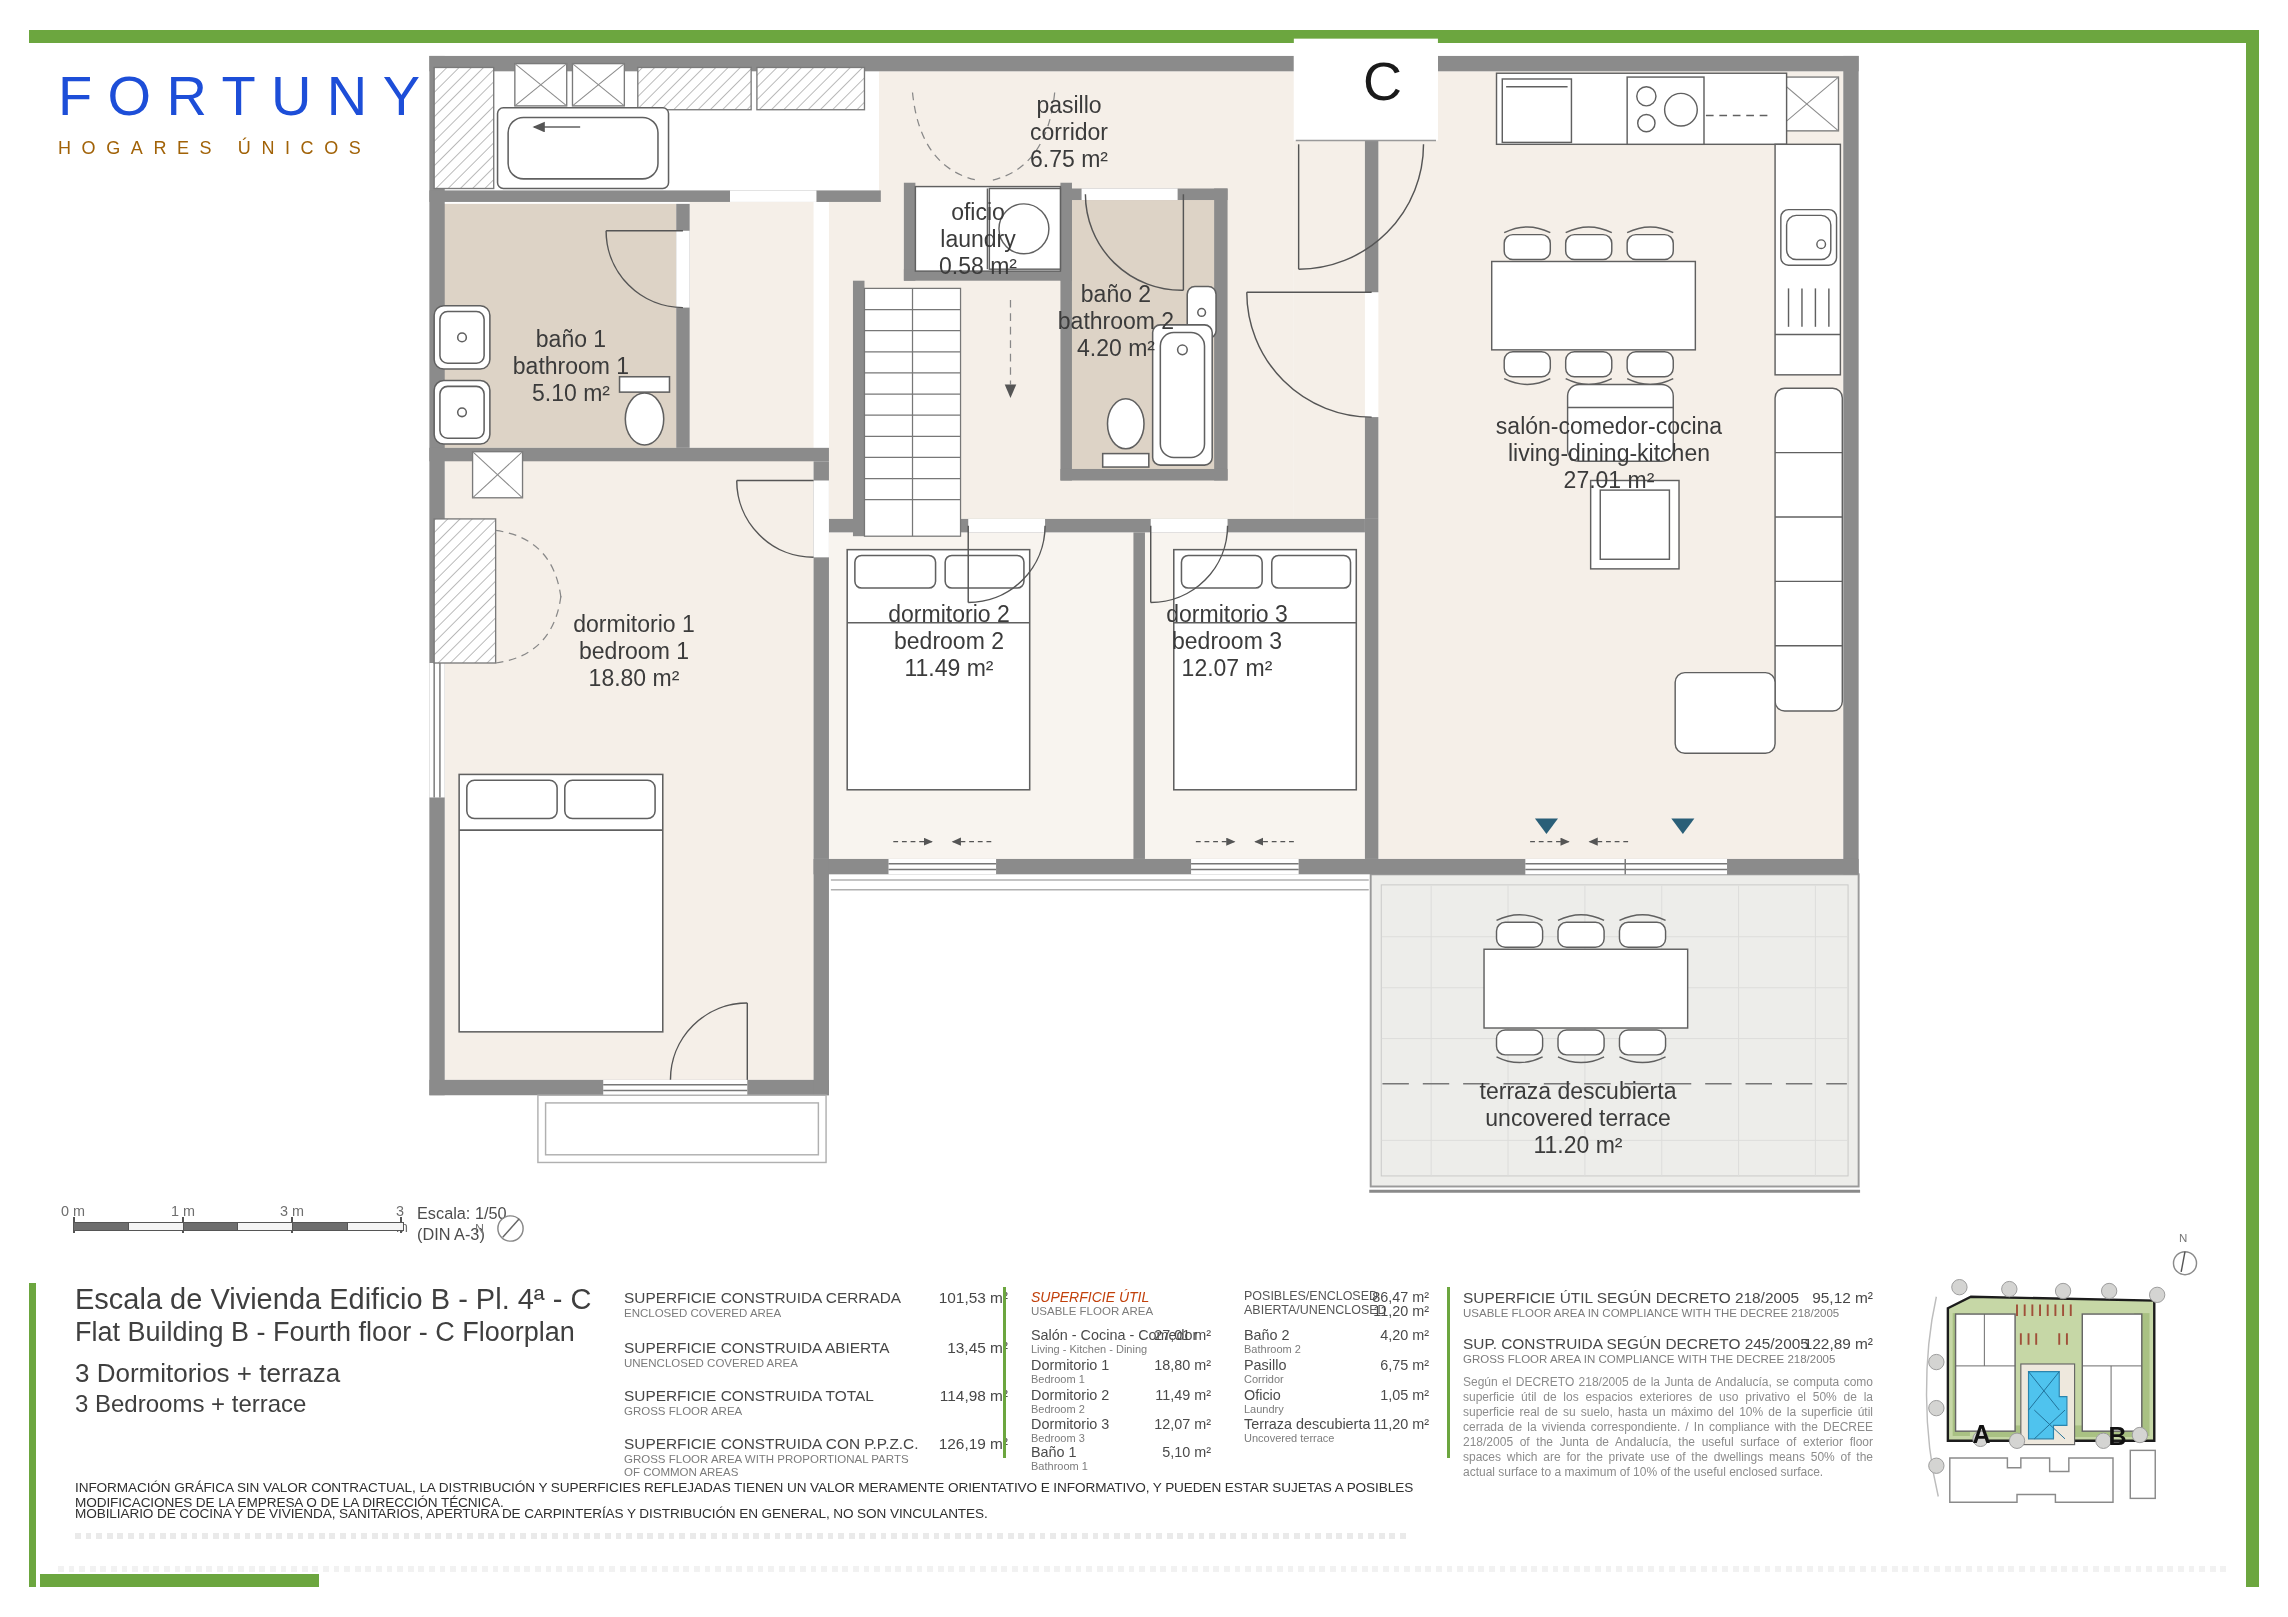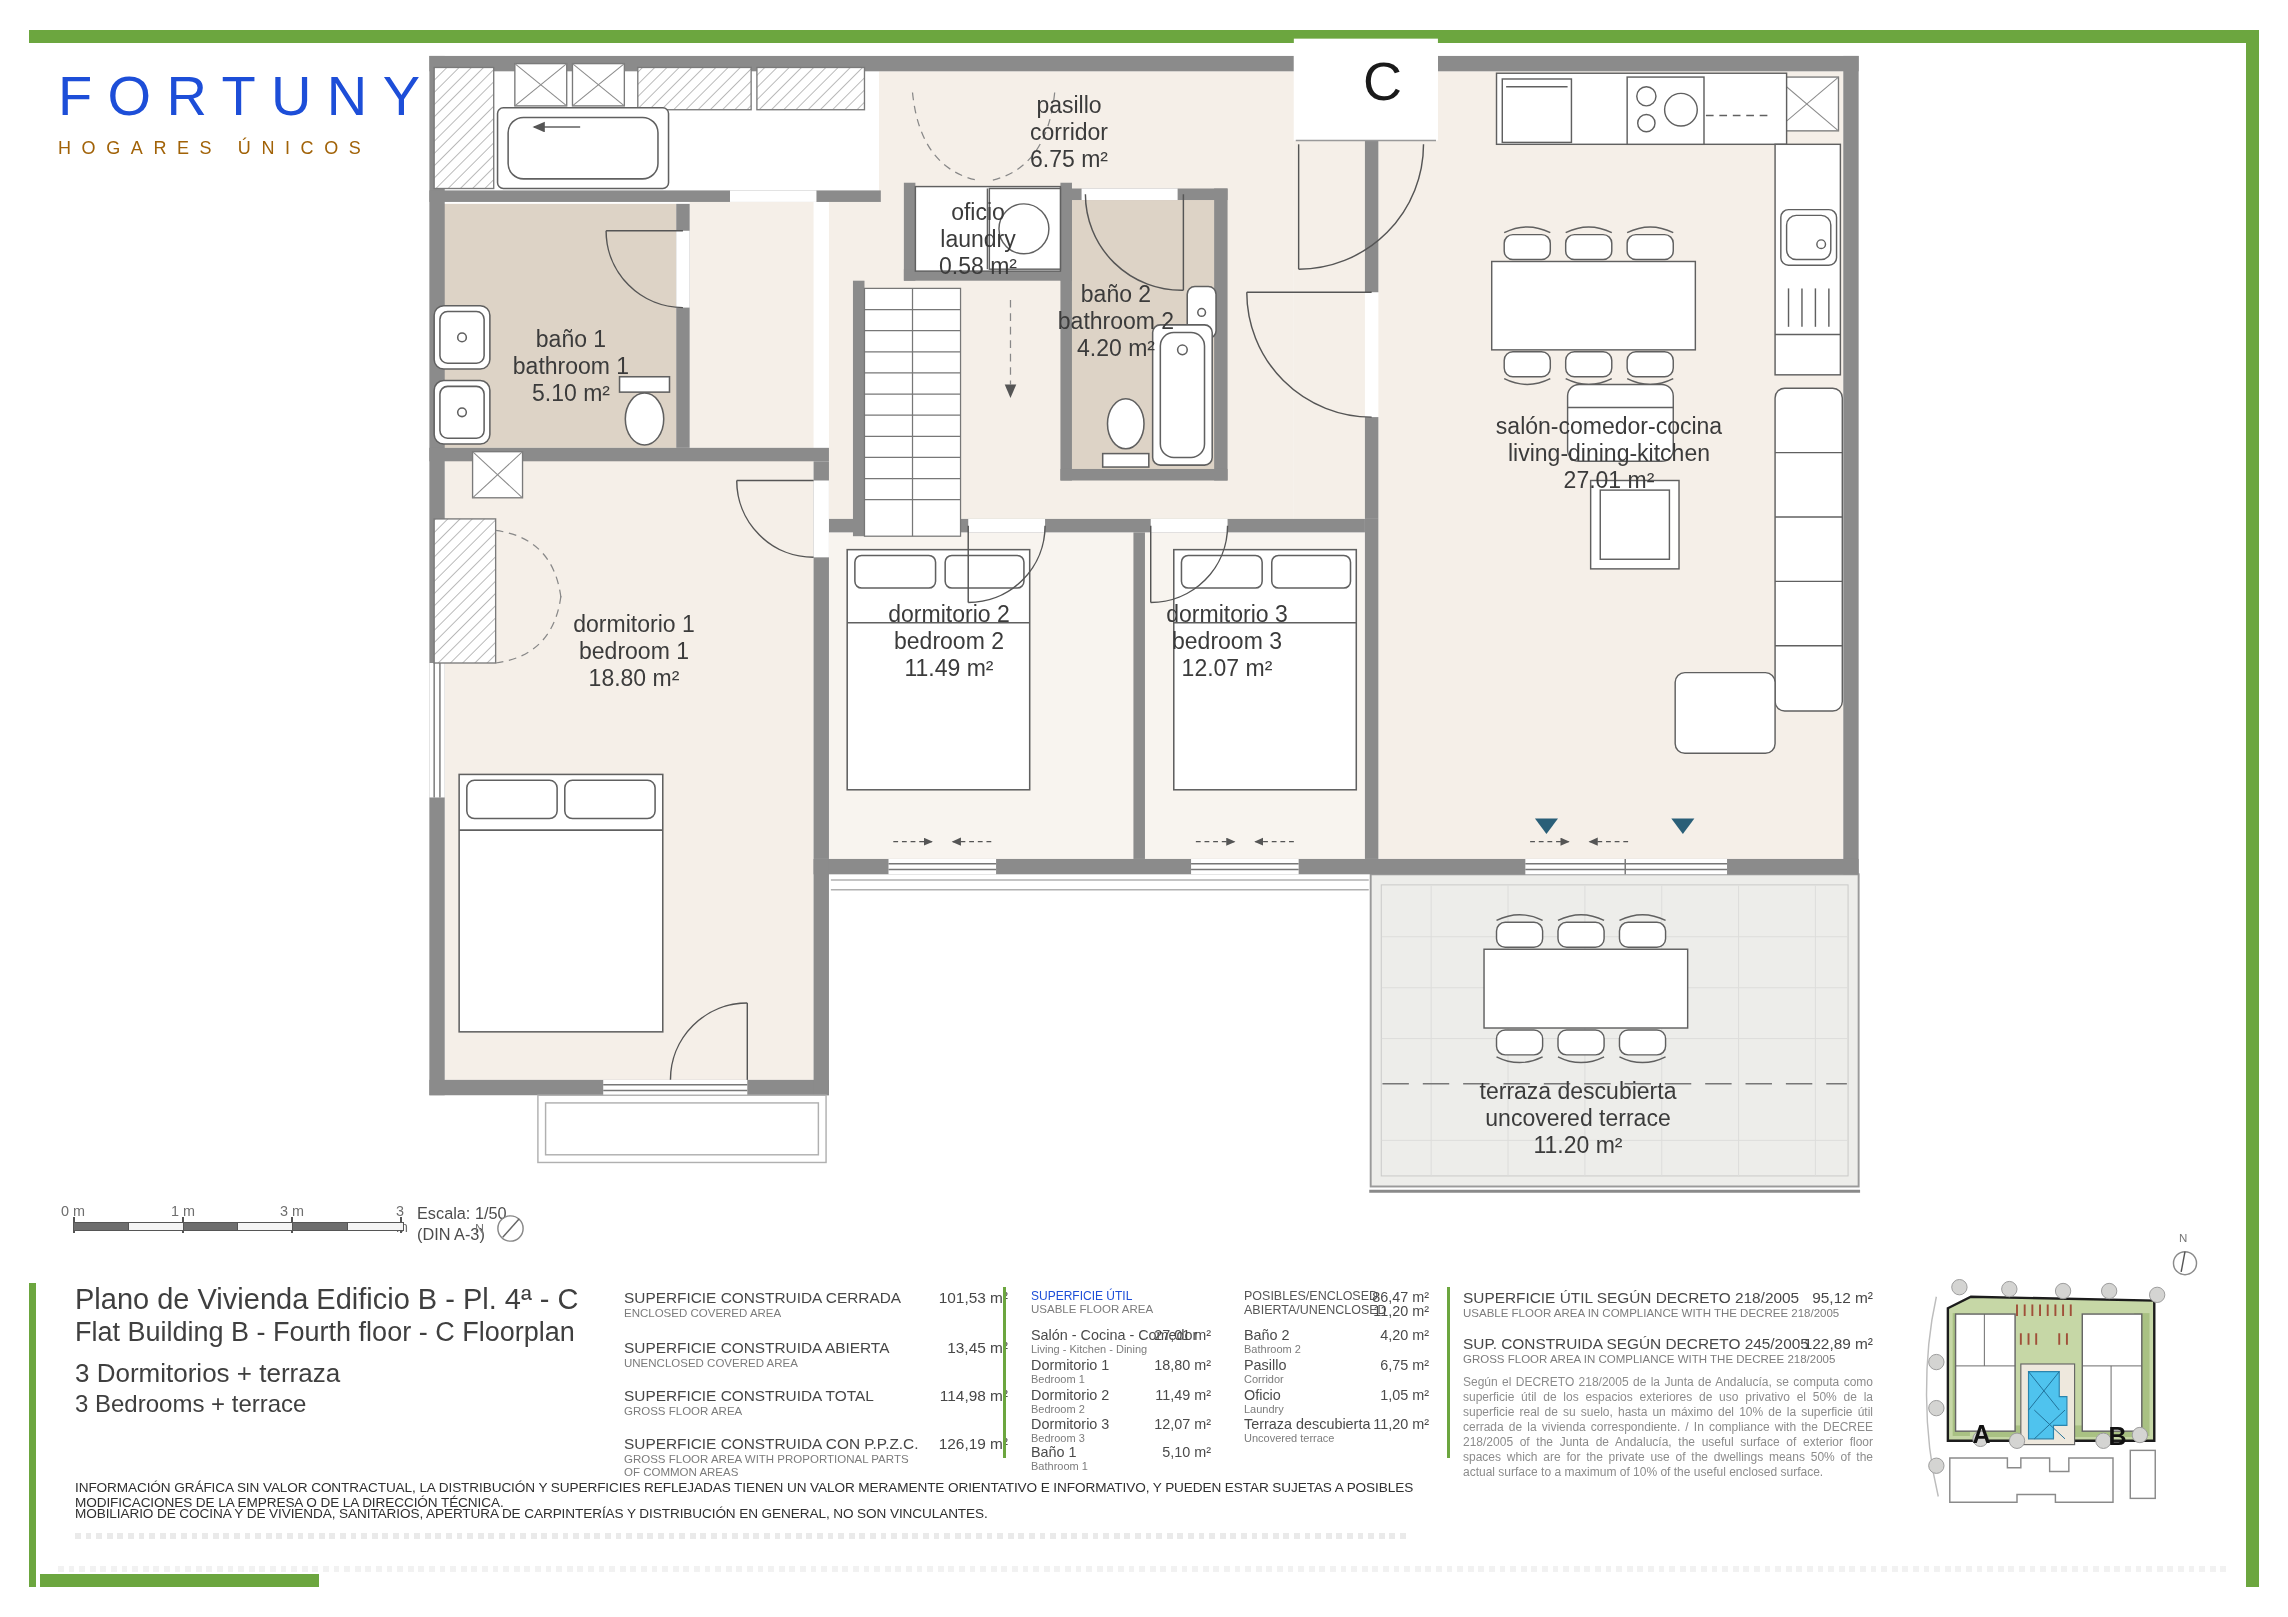--- a/index.html
+++ b/index.html
@@ -37,21 +37,21 @@
   .tb4{font-size:24px;line-height:30px;}
 
   .tbl{position:absolute;}
   .trow{position:absolute;left:0;width:100%;}
   .t-es{font-size:15.4px;color:#474747;}
   .t-en{font-size:11.5px;color:#7c7c7c;line-height:13.4px;}
   .t-val{position:absolute;right:0;top:0;font-size:15.4px;color:#474747;white-space:nowrap;}
   .u-es{font-size:14.4px;color:#4a4a4a;}
   .u-en{font-size:11px;color:#7c7c7c;line-height:12.5px;}
   .u-val{position:absolute;right:0;top:0;font-size:14.4px;color:#4a4a4a;white-space:nowrap;}
-  .u-hdr-es{font-size:12px;color:#1d4ed8;}
+  .u-hdr-es{font-size:14px;color:#c2410c;font-style:italic;}
   .u-hdr-en{font-size:11.5px;color:#7c7c7c;}
   .c2h{position:absolute;left:0;width:100%;font-size:12.5px;color:#555;}
   .divider{position:absolute;top:1287px;width:2.9px;height:171px;background:#6ca63f;}
   .decree-note{position:absolute;left:0;top:92px;width:410px;font-size:12px;line-height:15px;
                color:#8c8c8c;text-align:justify;}
   .disc{position:absolute;left:75px;width:1345px;font-size:13.6px;letter-spacing:-0.1px;color:#303030;}
 
   .faint-strip{position:absolute;height:5.8px;
       background:repeating-linear-gradient(90deg,#d9d9d9 0 5.8px,transparent 5.8px 10.6px);}
 
@@ -444,21 +444,21 @@
     <div>Escala: 1/50</div>
     <div>(DIN A-3)</div>
   </div>
   <span class="n-lab" style="left:475px;top:1222px;">N</span>
   <svg style="left:494px;top:1212px;" width="33" height="33" viewBox="0 0 34 34">
     <circle cx="17" cy="17" r="13" fill="none" stroke="#888" stroke-width="1.5"></circle>
     <line x1="26" y1="7" x2="9" y2="26" stroke="#666" stroke-width="1.5"></line>
   </svg>
 
   <div class="title-block">
-    <div class="tb1">Plano de Vivienda Edificio B - Pl. 4ª - C</div>
+    <div class="tb1">Escala de Vivienda Edificio B - Pl. 4ª - C</div>
     <div class="tb2">Flat Building B - Fourth floor - C  Floorplan</div>
     <div class="tb3">3 Dormitorios + terraza</div>
     <div class="tb4">3 Bedrooms + terrace</div>
   </div>
 
   <div class="tbl" style="left:624px;top:1283px;width:384px;height:211px;">
     <div class="trow" style="top:5.8px;">
       <div class="t-es">SUPERFICIE CONSTRUIDA CERRADA</div>
       <div class="t-en" style="width:288px;">ENCLOSED COVERED AREA</div>
       <div class="t-val">101,53 m²</div>

